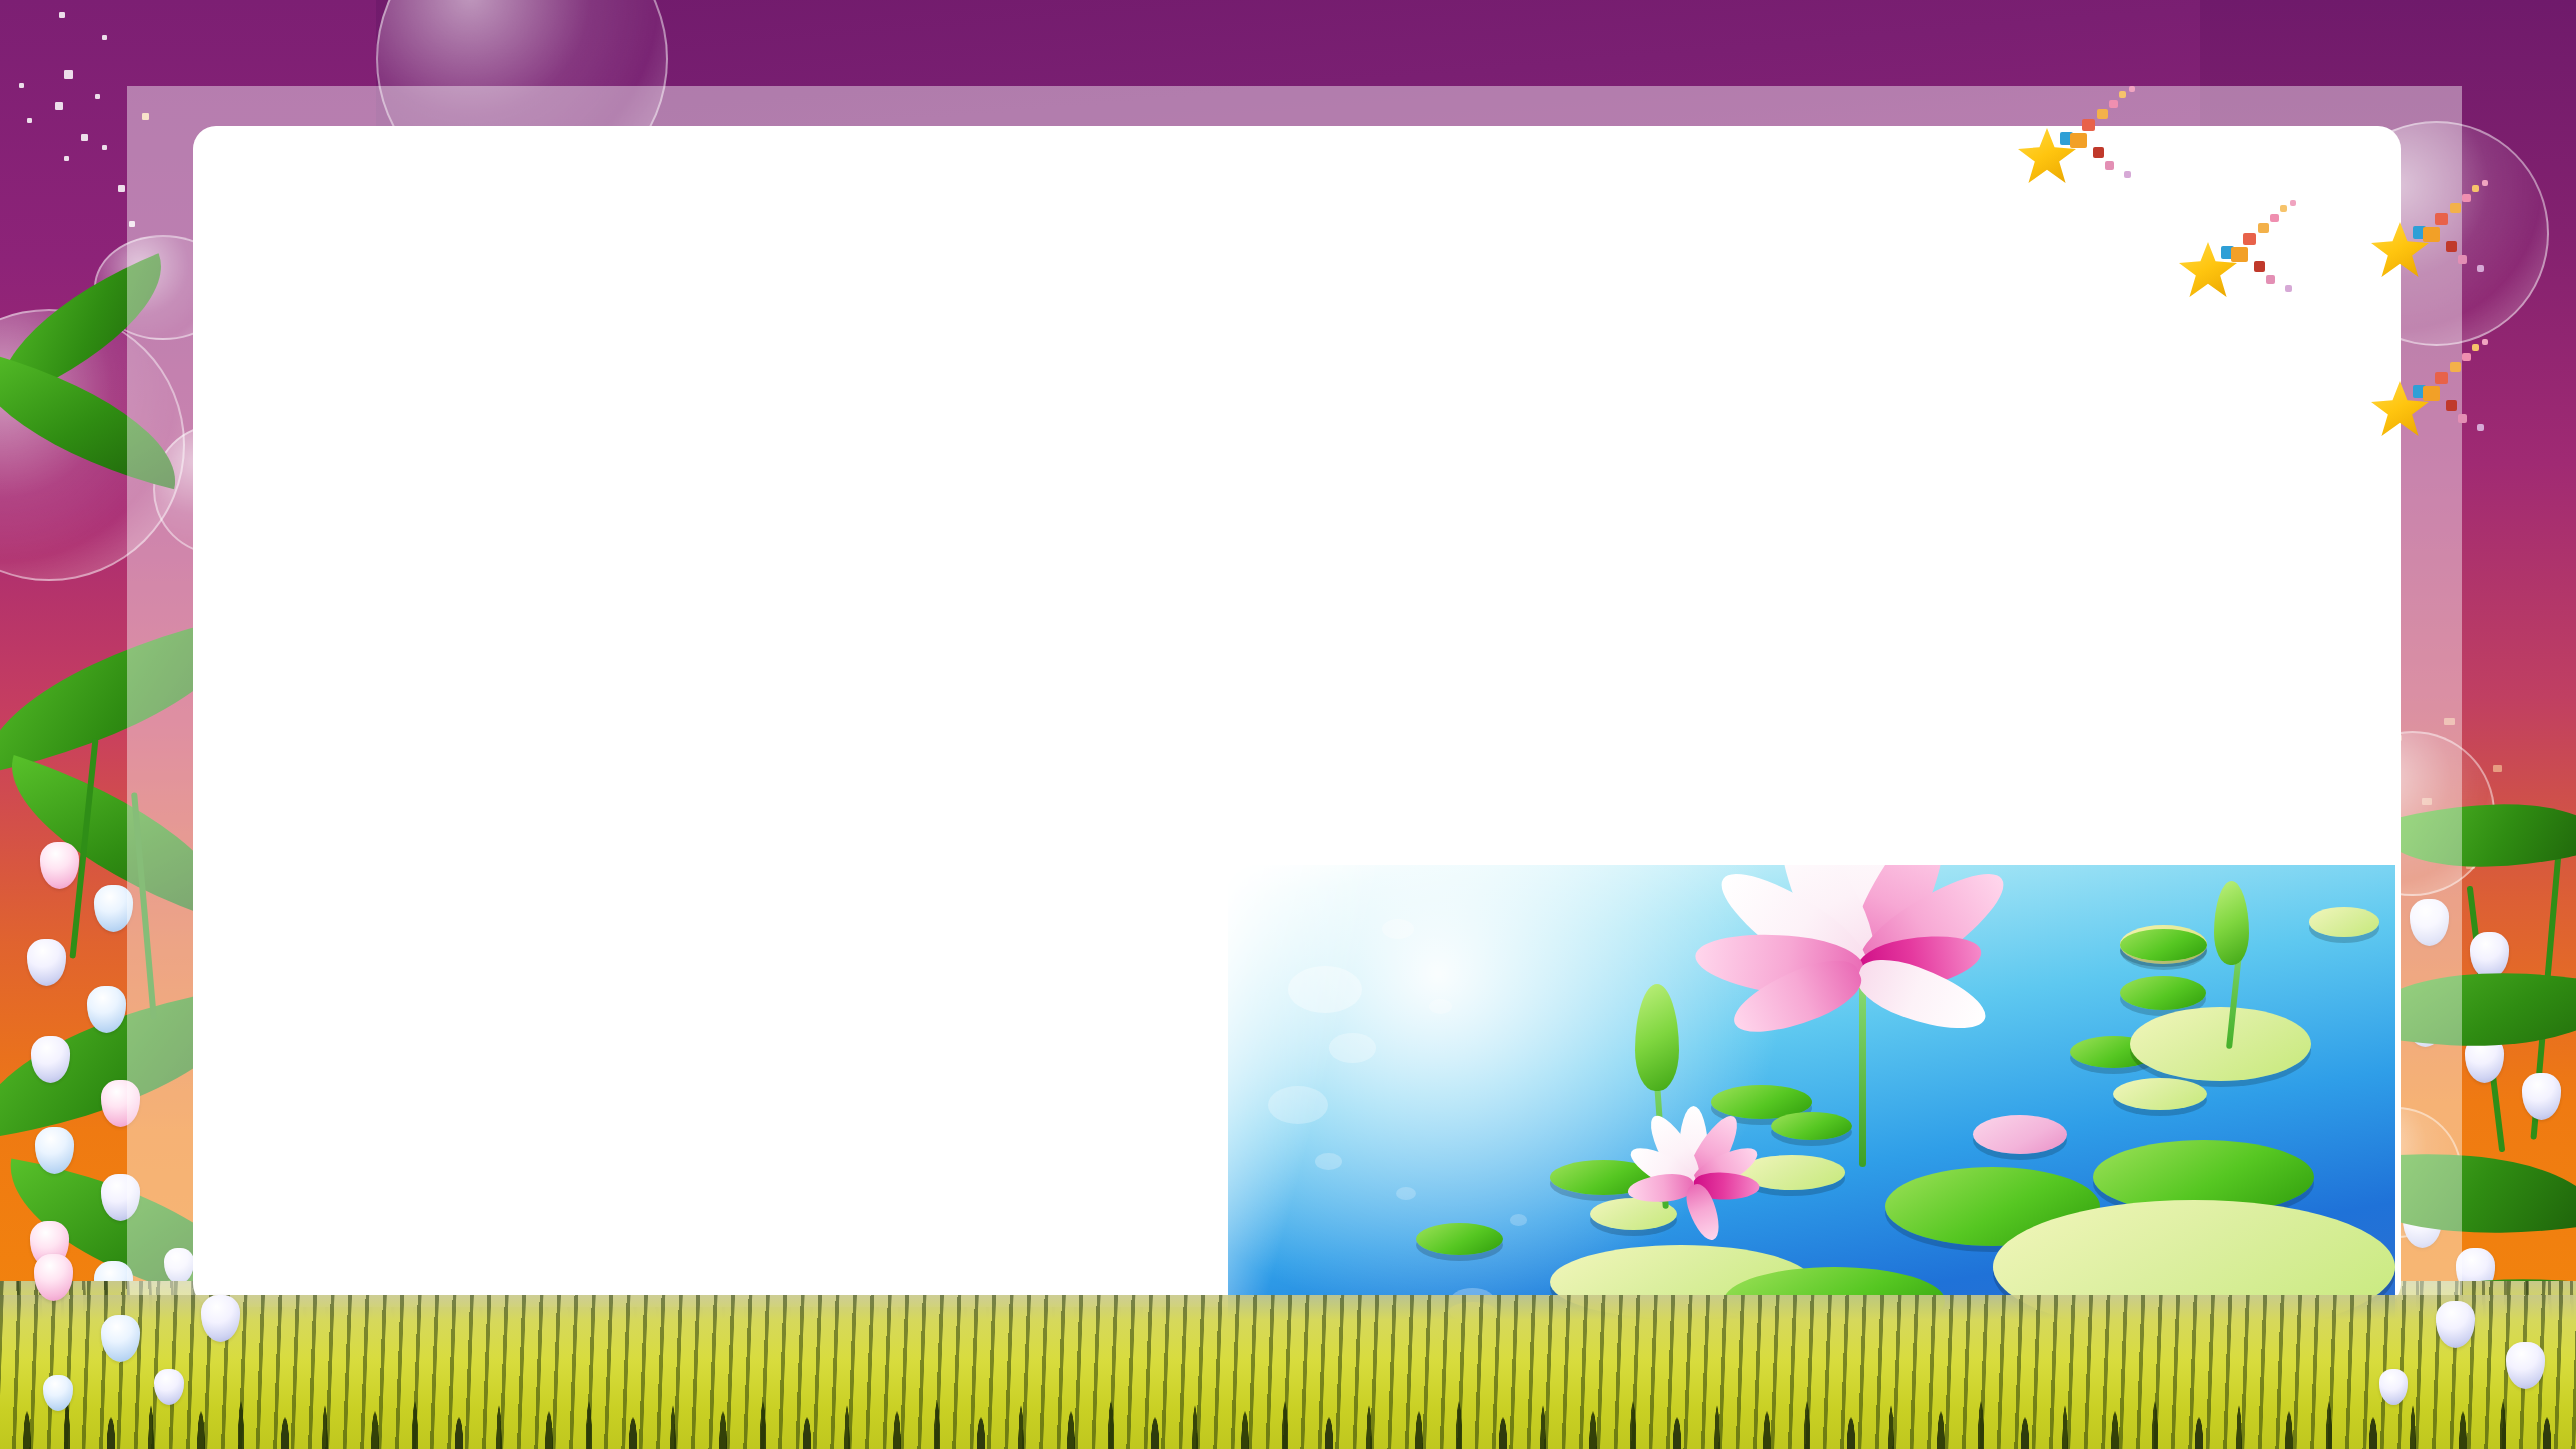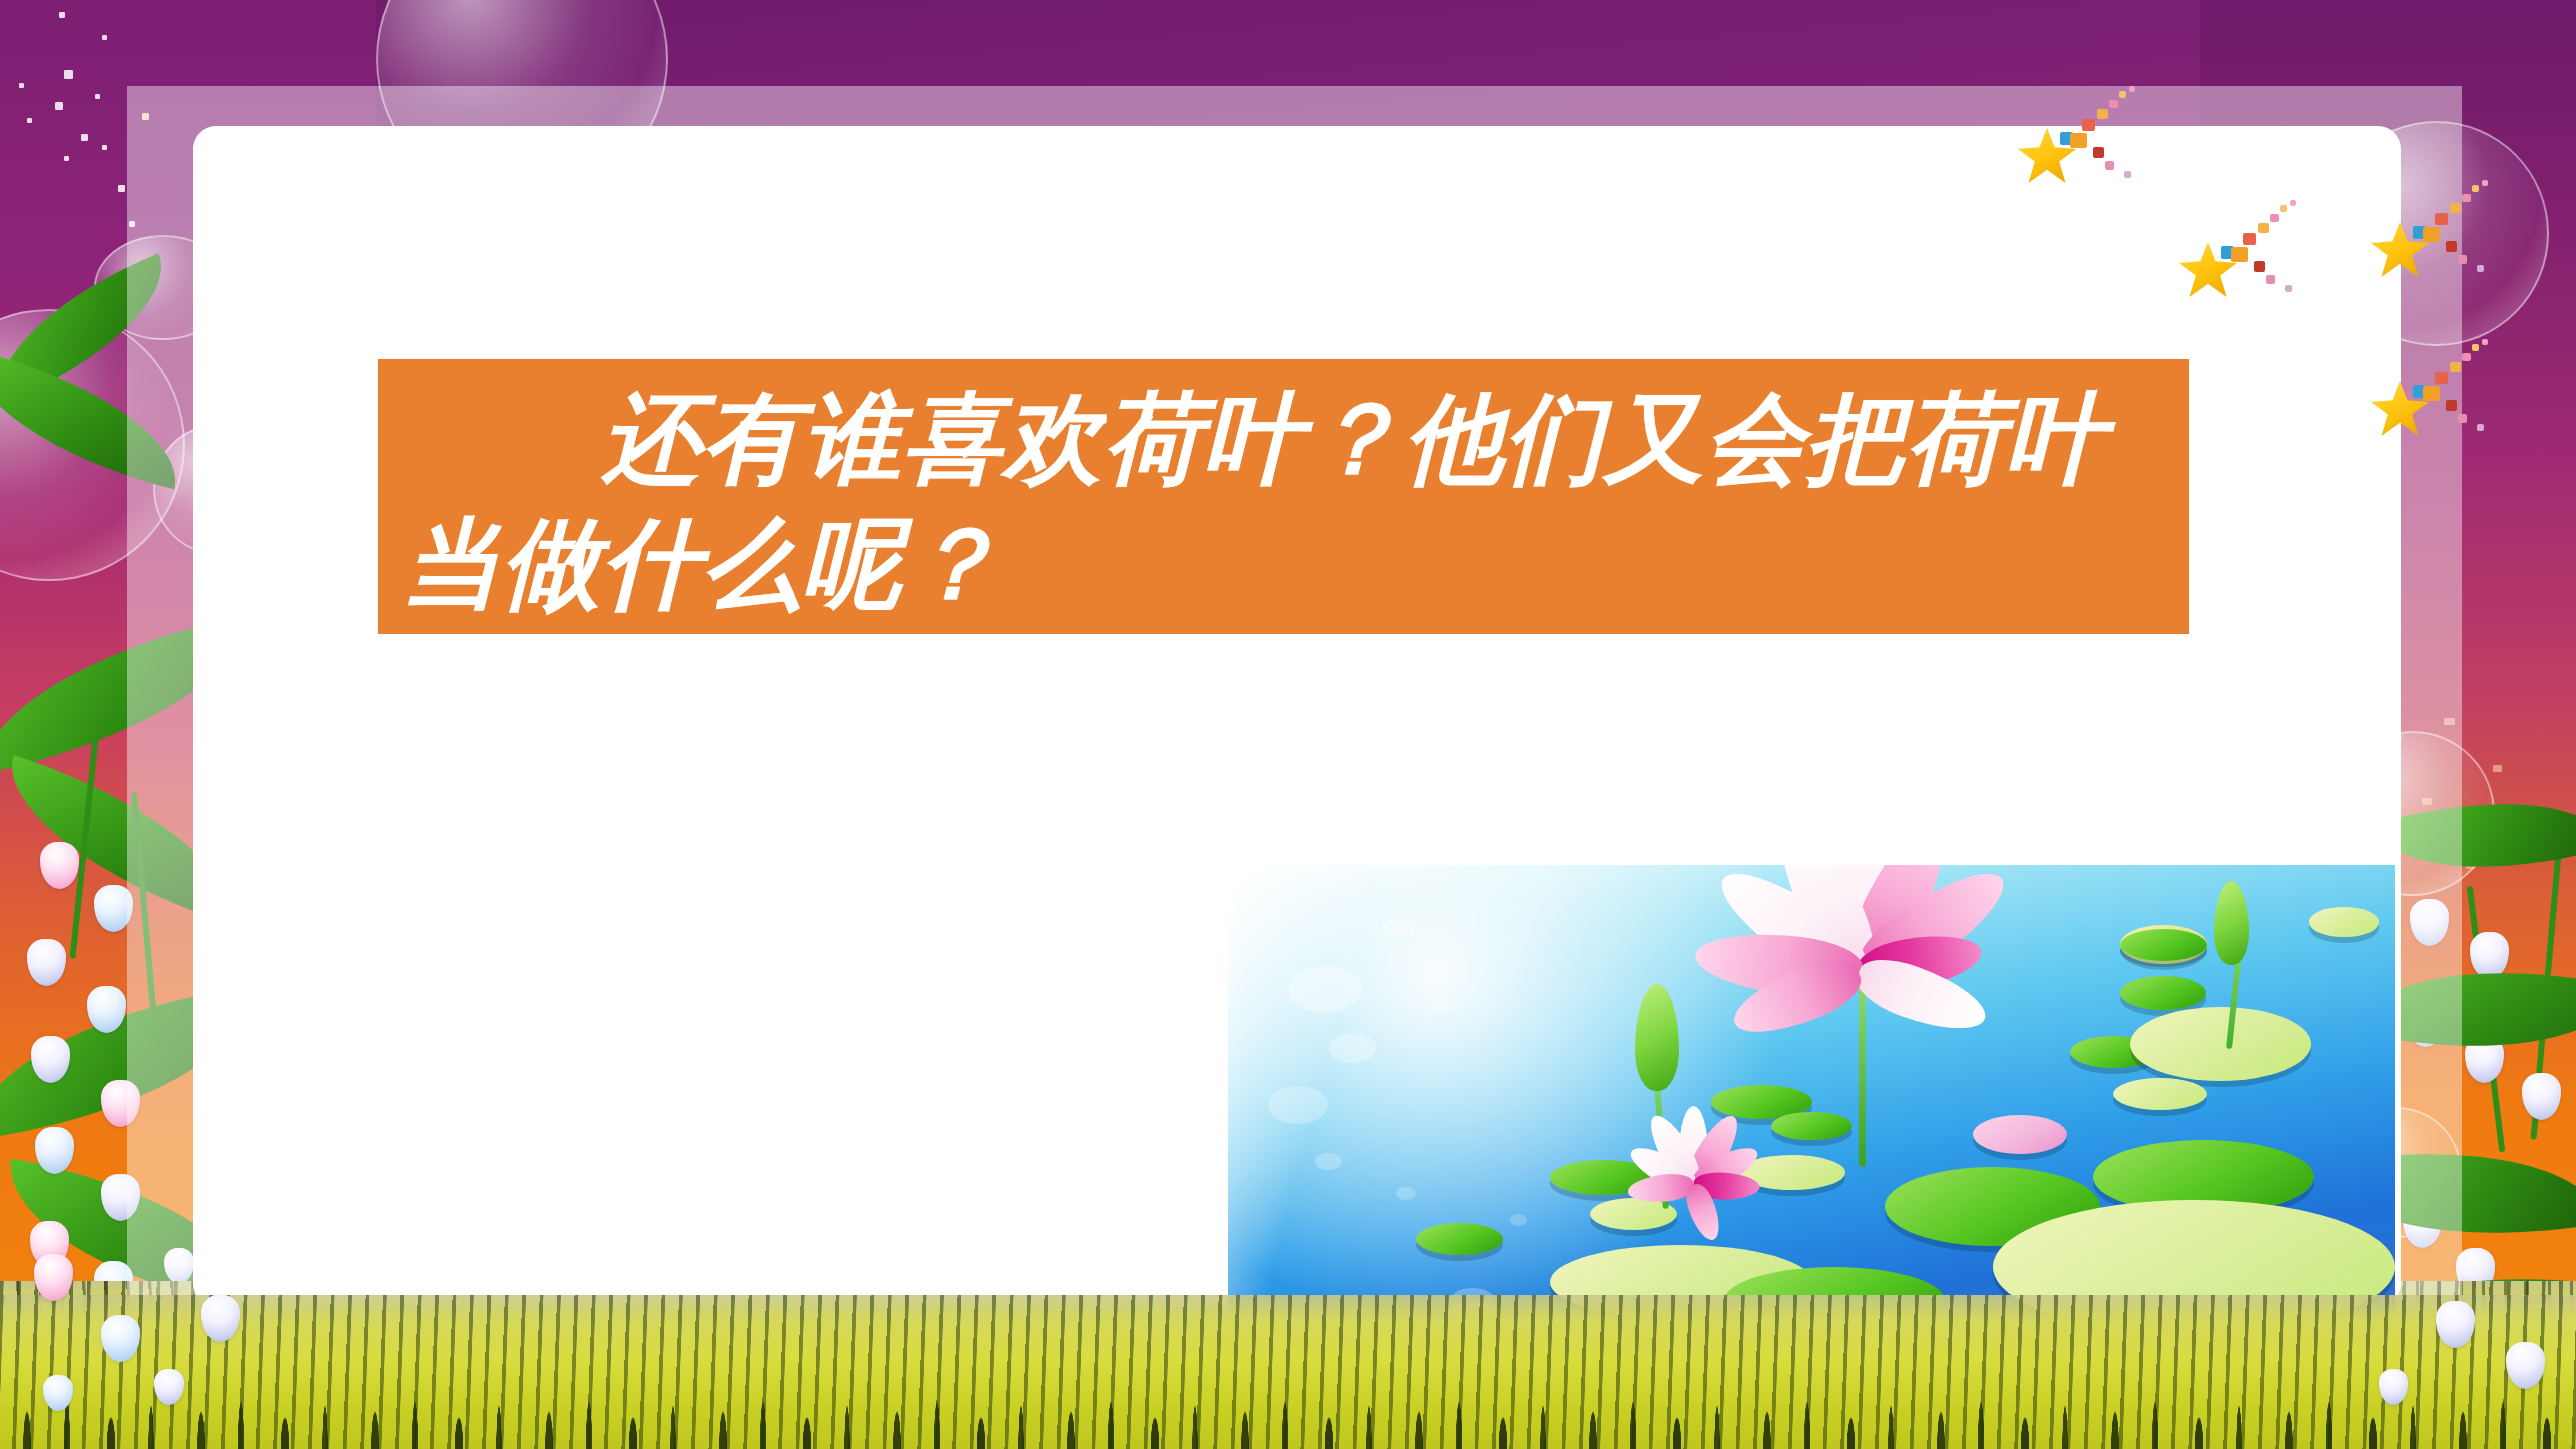--- a/index.html
+++ b/index.html
@@ -324,23 +324,20 @@
         <div class="trail t3"></div>
       <div class="trail t4"></div>
         <div class="trail t5"></div>
         <div class="trail t6"></div>
       <div class="trail t7"></div>
         <div class="trail t8"></div>
         <div class="trail t9"></div>
     </div>
   </div>
 
-  <div class="textpanel">
-    <p>　　还有谁喜欢荷叶？他们又会把荷叶当做什么呢？</p>
-  </div>
 
   <div class="pond">
 
     <div class="wdot" style="left:60px;top:101px;width:74px;height:47px;opacity:.7"></div>
     <div class="wdot" style="left:101px;top:168px;width:47px;height:29.5px;opacity:.55"></div>
     <div class="wdot" style="left:40px;top:221px;width:60px;height:38px;opacity:.5"></div>
     <div class="wdot" style="left:154px;top:54px;width:32px;height:20px;opacity:.6"></div>
     <div class="wdot" style="left:201px;top:134px;width:23px;height:14.8px;opacity:.5"></div>
     <div class="wdot" style="left:87px;top:288px;width:27px;height:17.4px;opacity:.45"></div>
     <div class="wdot" style="left:168px;top:322px;width:20px;height:13.4px;opacity:.4"></div>

